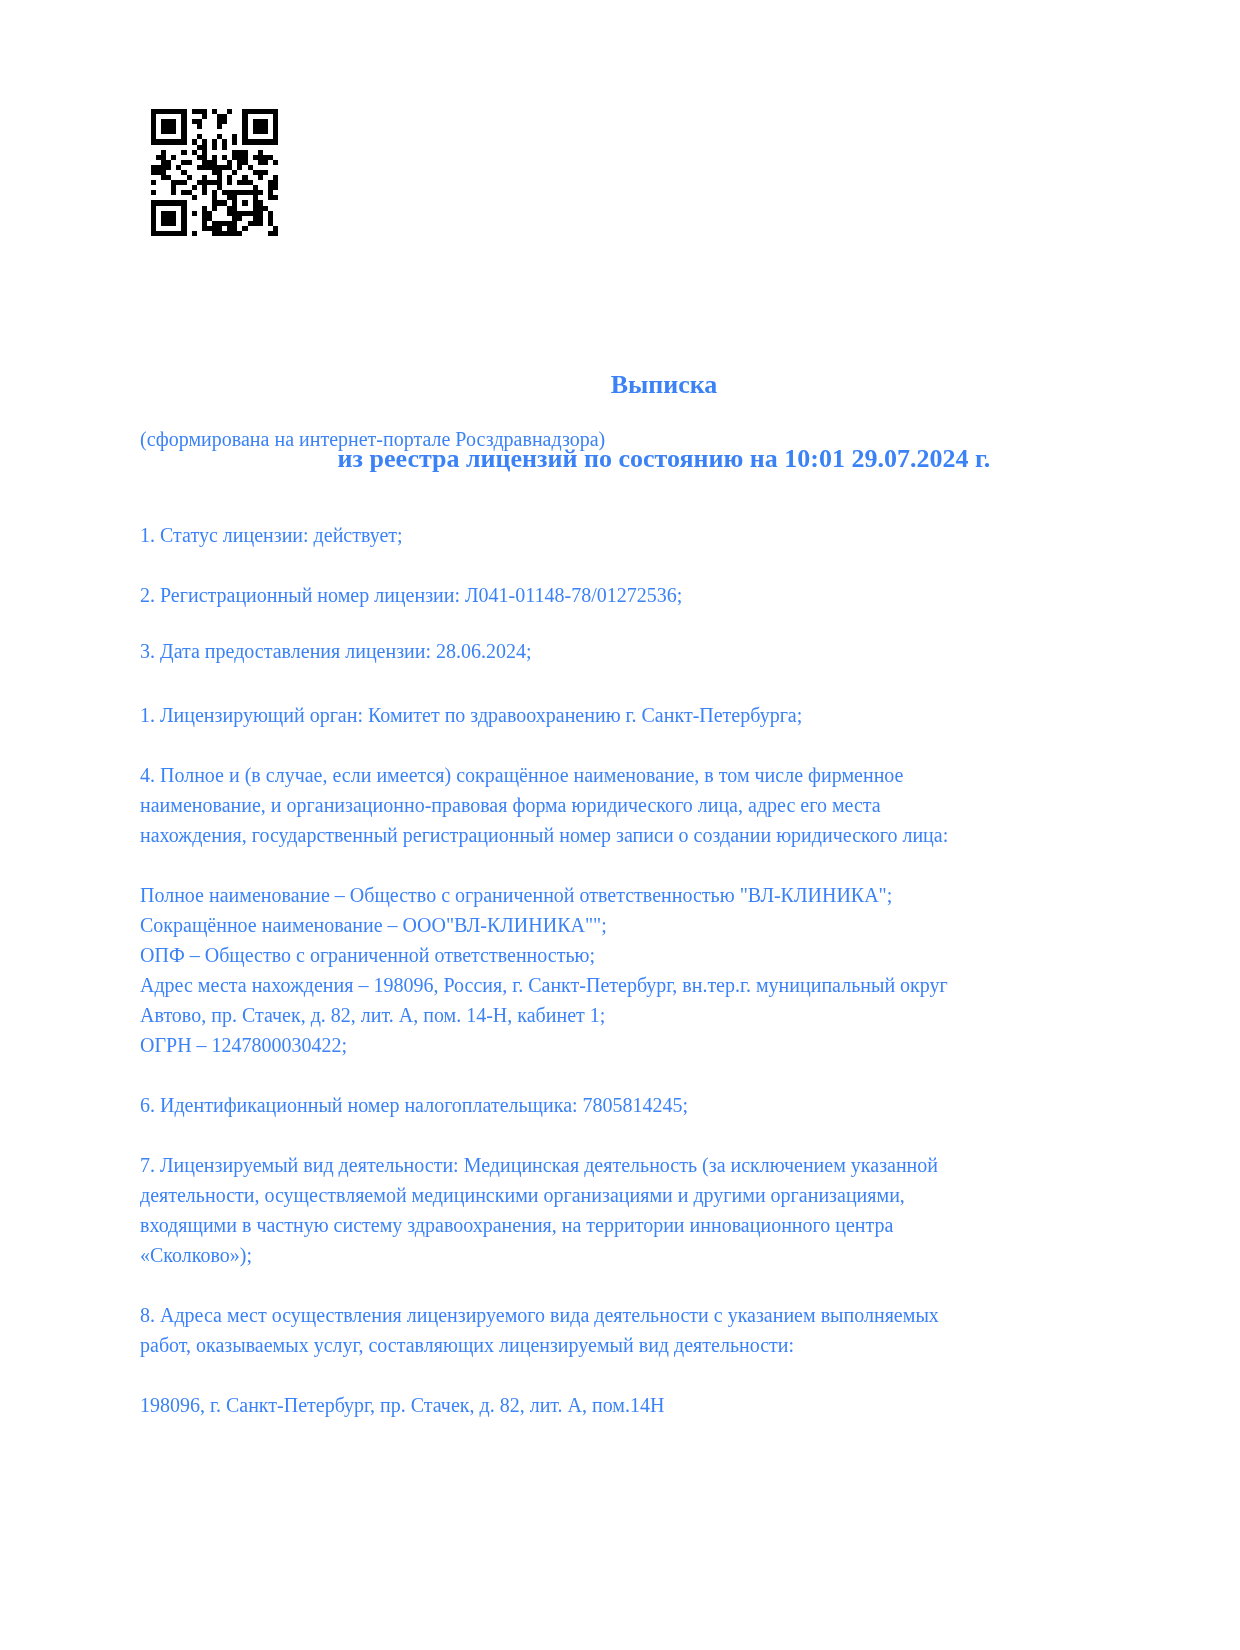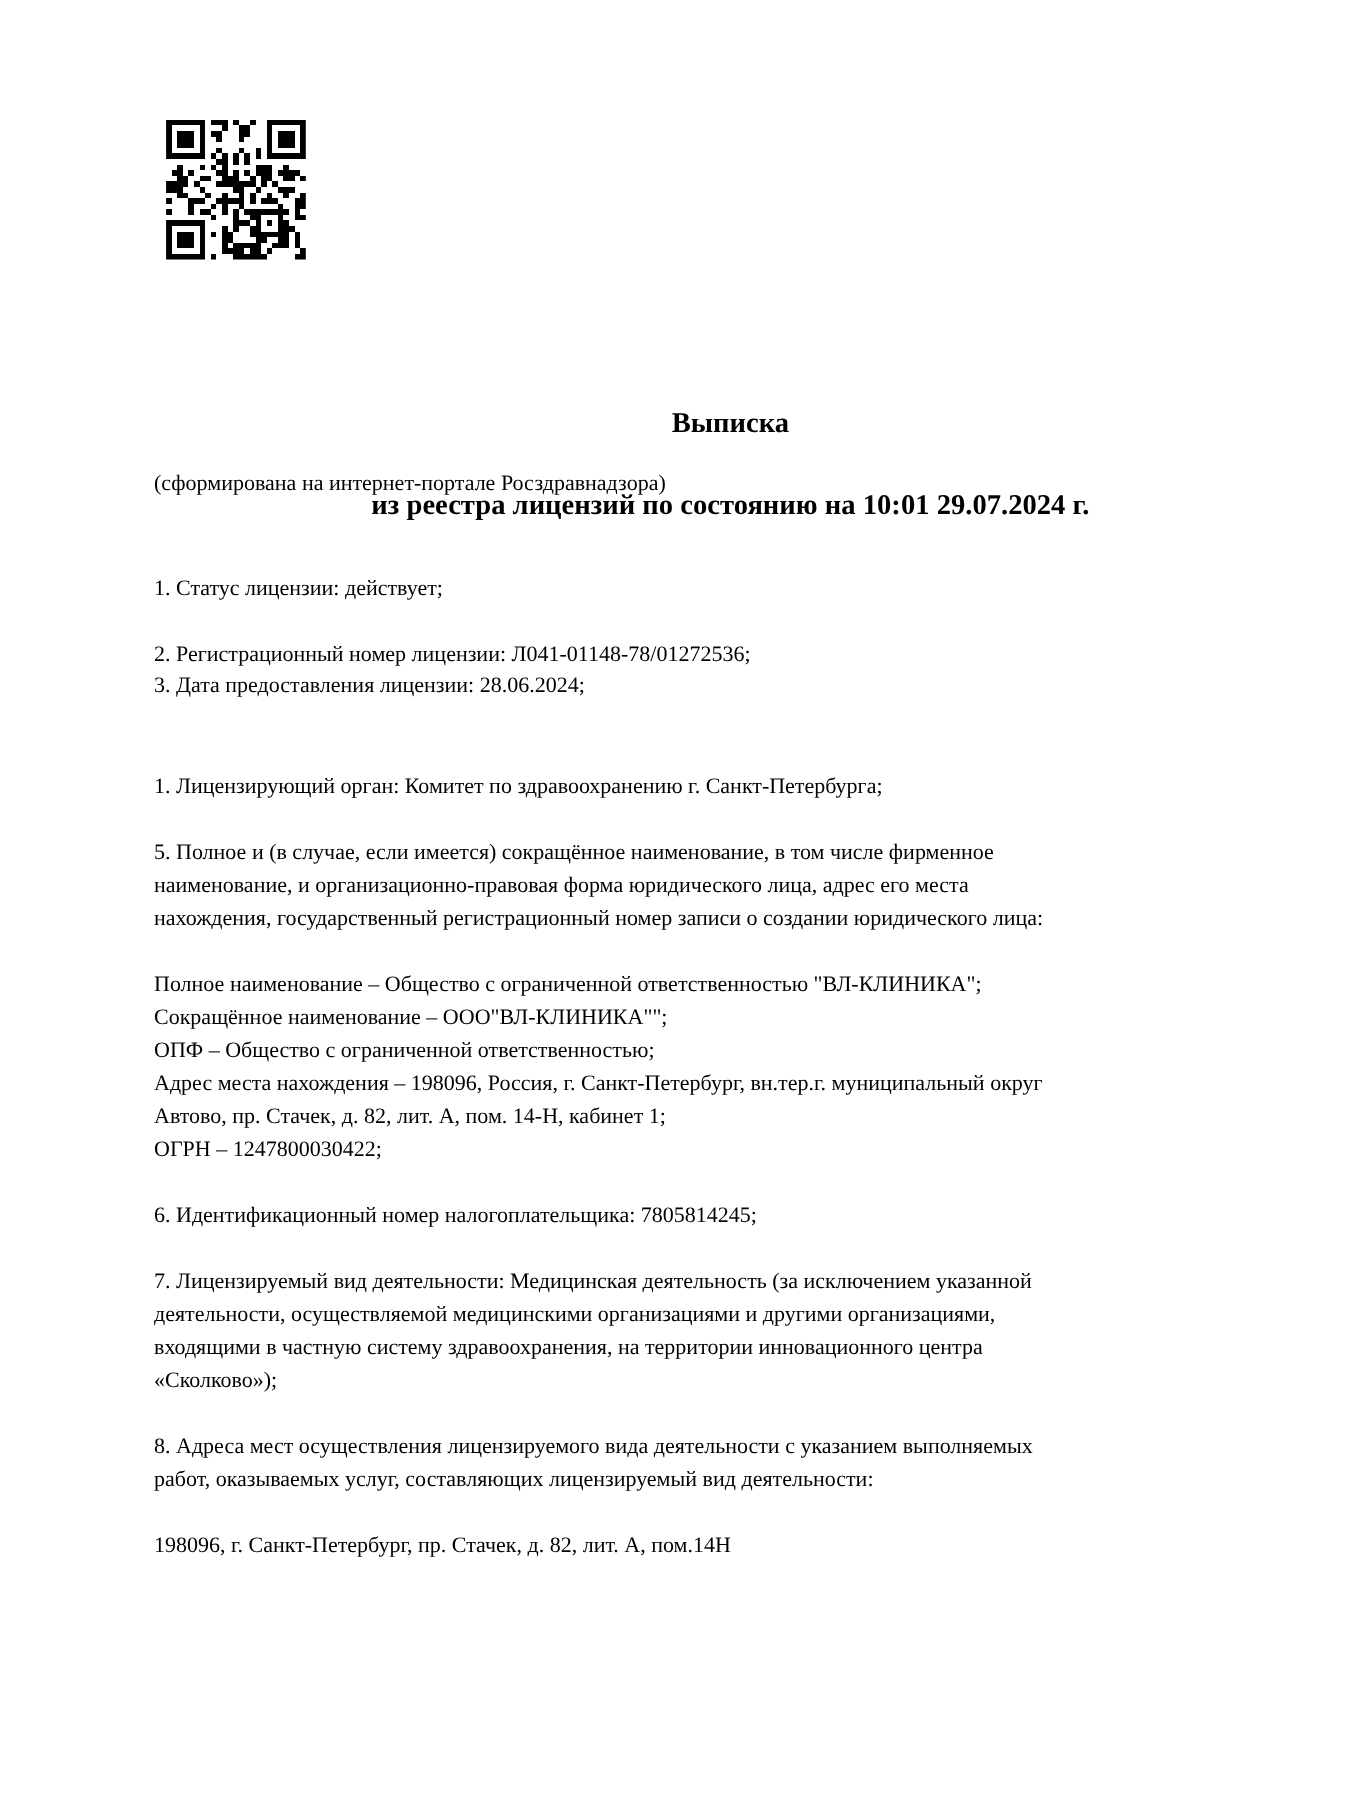--- a/index.html
+++ b/index.html
@@ -4,21 +4,21 @@
   <style>
     html, body {
       margin: 0;
       padding: 0;
     }
     .page {
       position: relative;
       width: 1240px;
       height: 1650px;
       background: #ffffff;
-      color: #000000;
+      color: #3b82f6;
       font-family: "Liberation Serif", "DejaVu Serif", serif;
       overflow: hidden;
     }
     .qr {
       position: absolute;
       left: 151px;
       top: 109px;
       width: 127px;
       height: 127px;
       shape-rendering: crispEdges;
@@ -362,23 +362,23 @@
 
   <div class="title-block">
     <div>Выписка</div>
     <div>из реестра лицензий по состоянию на 10:01 29.07.2024 г.</div>
   </div>
 
   <p class="subtitle">(сформирована на интернет-портале Росздравнадзора)</p>
 
   <p class="para" style="top:520px">1. Статус лицензии: действует;</p>
   <p class="para" style="top:580px">2. Регистрационный номер лицензии: Л041-01148-78/01272536;</p>
-  <p class="para" style="top:608px">3. Дата предоставления лицензии: 28.06.2024;</p>
+  <p class="para" style="top:636px">3. Дата предоставления лицензии: 28.06.2024;</p>
   <p class="para" style="top:700px">1. Лицензирующий орган: Комитет по здравоохранению г. Санкт-Петербурга;</p>
-  <p class="para" style="top:760px">5. Полное и (в случае, если имеется) сокращённое наименование, в том числе фирменное
+  <p class="para" style="top:760px">4. Полное и (в случае, если имеется) сокращённое наименование, в том числе фирменное
 наименование, и организационно-правовая форма юридического лица, адрес его места
 нахождения, государственный регистрационный номер записи о создании юридического лица:</p>
   <p class="para" style="top:880px">Полное наименование – Общество с ограниченной ответственностью "ВЛ-КЛИНИКА";
 Сокращённое наименование – ООО"ВЛ-КЛИНИКА"";
 ОПФ – Общество с ограниченной ответственностью;
 Адрес места нахождения – 198096, Россия, г. Санкт-Петербург, вн.тер.г. муниципальный округ
 Автово, пр. Стачек, д. 82, лит. А, пом. 14-Н, кабинет 1;
 ОГРН – 1247800030422;</p>
   <p class="para" style="top:1090px">6. Идентификационный номер налогоплательщика: 7805814245;</p>
   <p class="para" style="top:1150px">7. Лицензируемый вид деятельности: Медицинская деятельность (за исключением указанной

